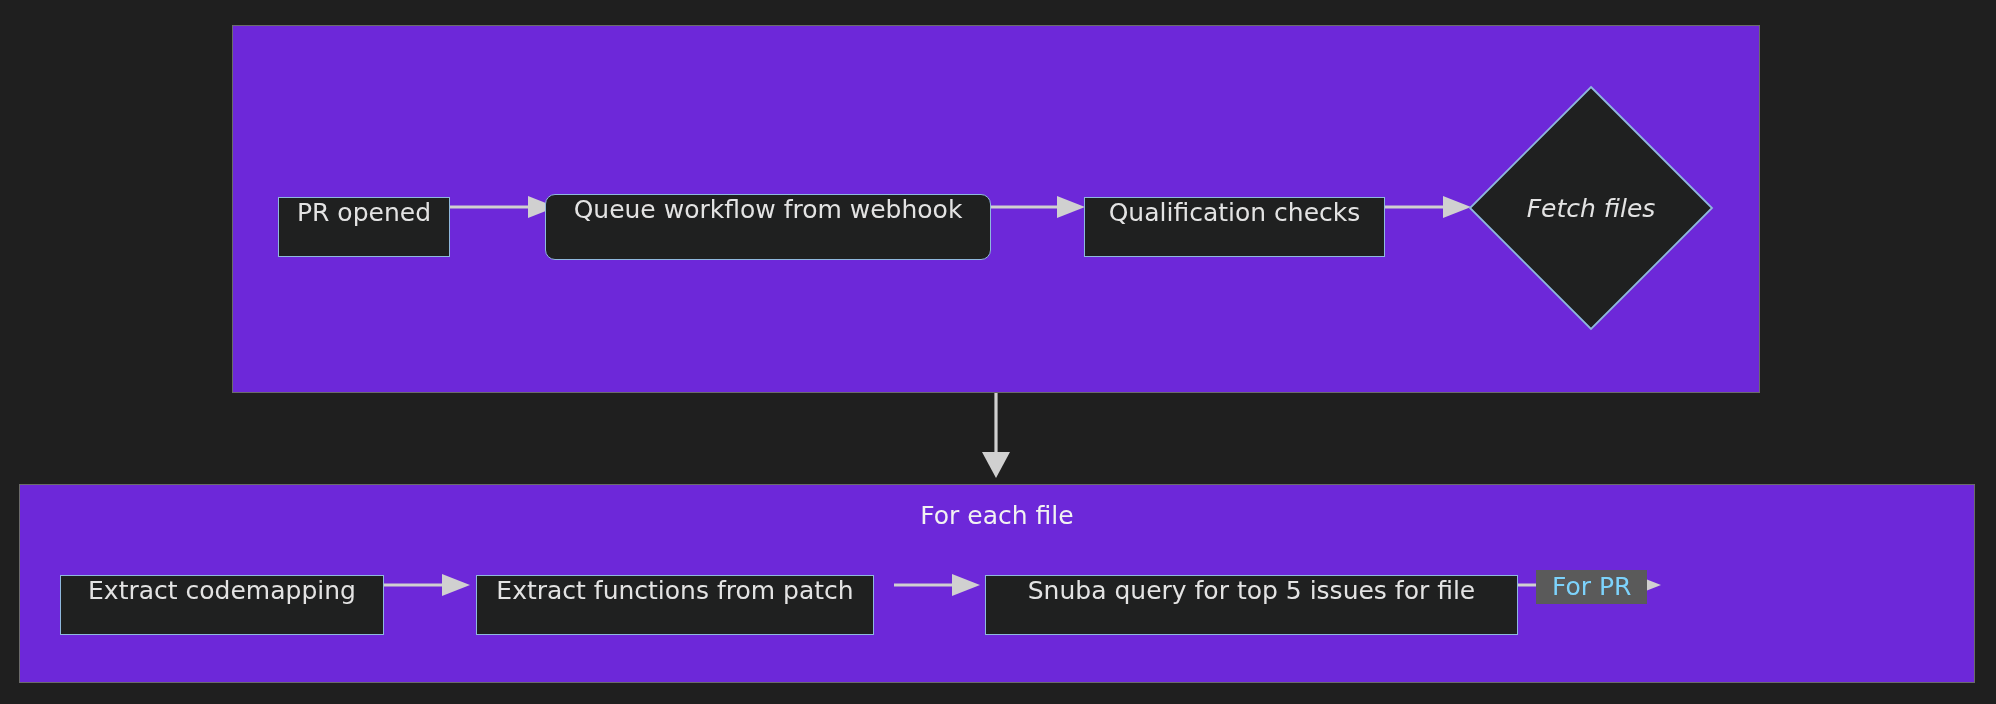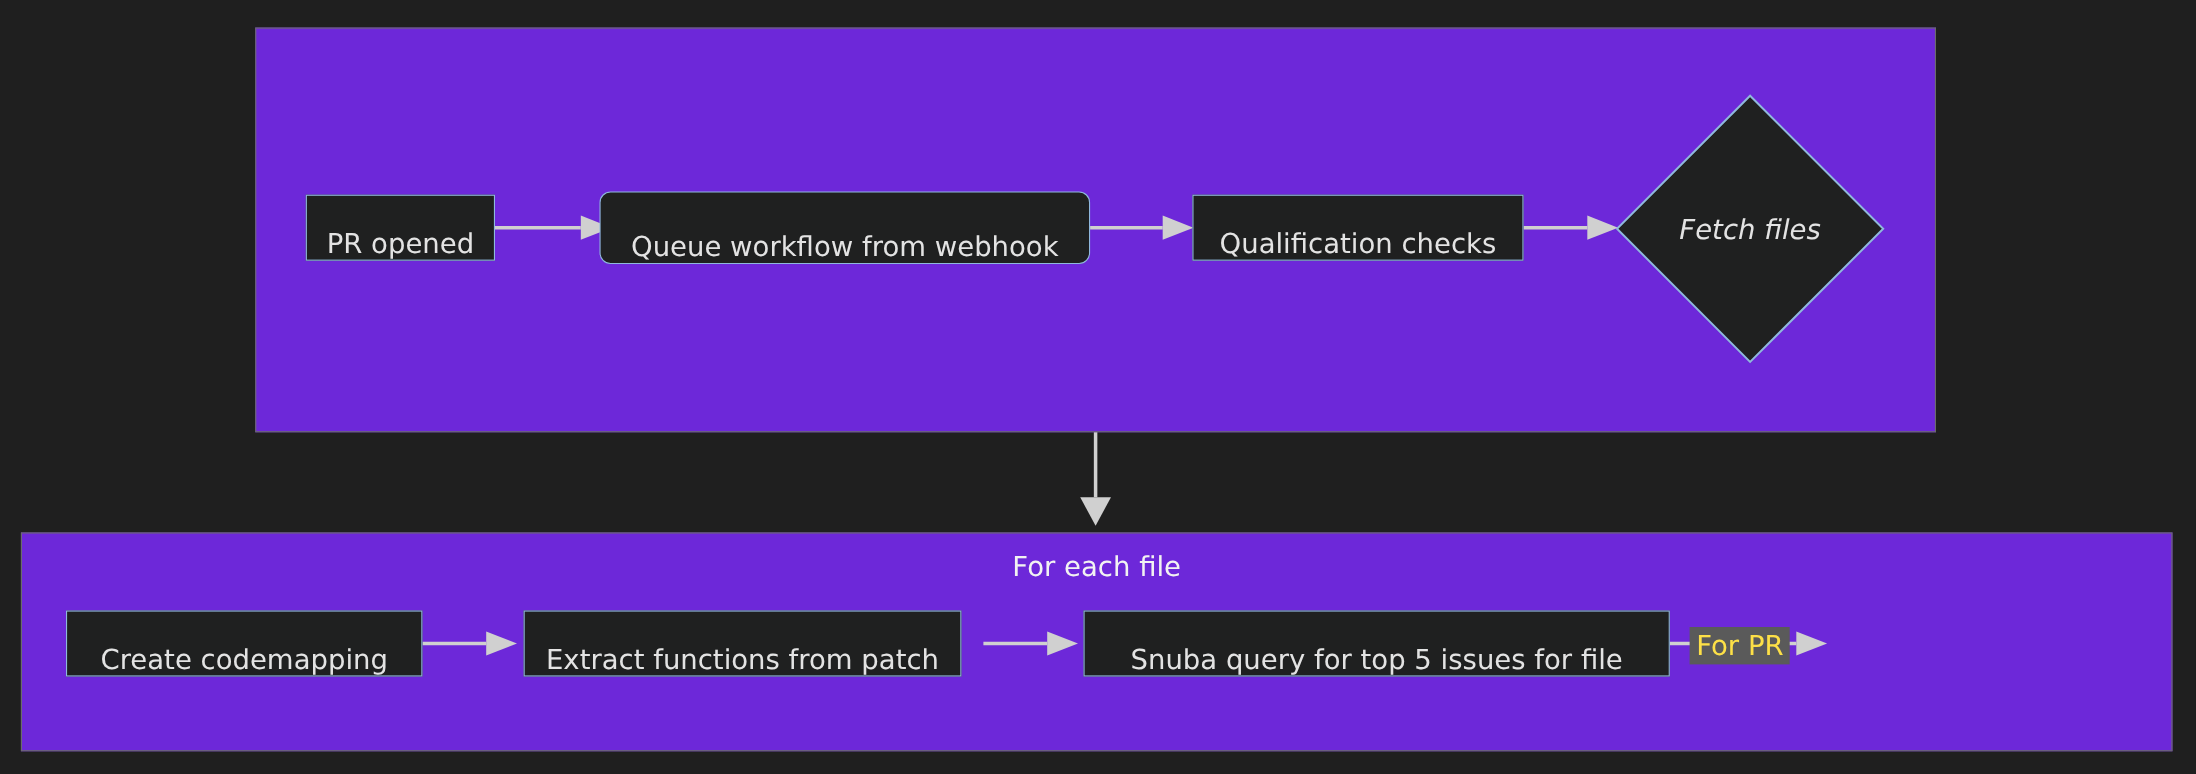--- a/index.html
+++ b/index.html
@@ -50,24 +50,25 @@
 
   
   .node {
     position: absolute;
     box-sizing: border-box;
     background: #1f2020;
     border: 1.4px solid #8fb8dd;
     color: #e3e3e3;
     font-size: 25px;
     display: flex;
-    align-items: flex-end;
+    align-items: flex-start;
     justify-content: center;
     white-space: nowrap;
     padding: 0 16px;
+    margin-top: 20px;
   }
   .node.rounded {
     border-radius: 10px;
   }
 
   
   .diamond-wrap {
     position: absolute;
   }
   .diamond-wrap svg {
@@ -107,24 +108,24 @@
     stroke-width: 3.2;
     fill: none;
   }
   .edge-head {
     fill: #d0d0d0;
   }
 
   
   .edge-label {
     position: absolute;
-    color: #fde047;
+    color: #7dd3fc;
     font-size: 25px;
     background: #5a5a5a;
-    padding: 2px 6px;
+    padding: 2px 16px;
     white-space: nowrap;
     line-height: 30px;
   }
 </style>
 </head>
 <body>
 
 <div id="canvas">
 
   <div class="subgraph" id="subgraph-top">
@@ -186,21 +187,21 @@
   </div>
 
   <div class="diamond-wrap" id="n-fetch-files" style="left:1468px; top:85px; width:246px; height:246px;">
     <svg width="246" height="246" viewBox="0 0 246 246">
       <polygon points="123,2 244,123 123,244 2,123" fill="#1f2020" stroke="#8fb8dd" stroke-width="1.8"></polygon>
     </svg>
     <div class="diamond-label">Fetch files</div>
   </div>
 
   <div class="node" id="n-reverse-codemap" style="left:60px; top:555px; width:324px; height:60px;">
-    <span>Create codemapping</span>
+    <span>Extract codemapping</span>
   </div>
 
   <div class="node" id="n-extract-functions" style="left:476px; top:555px; width:398px; height:60px;">
     <span>Extract functions from patch</span>
   </div>
 
   <div class="node" id="n-snuba-query" style="left:985px; top:555px; width:533px; height:60px;">
     <span>Snuba query for top 5 issues for file</span>
   </div>
 

